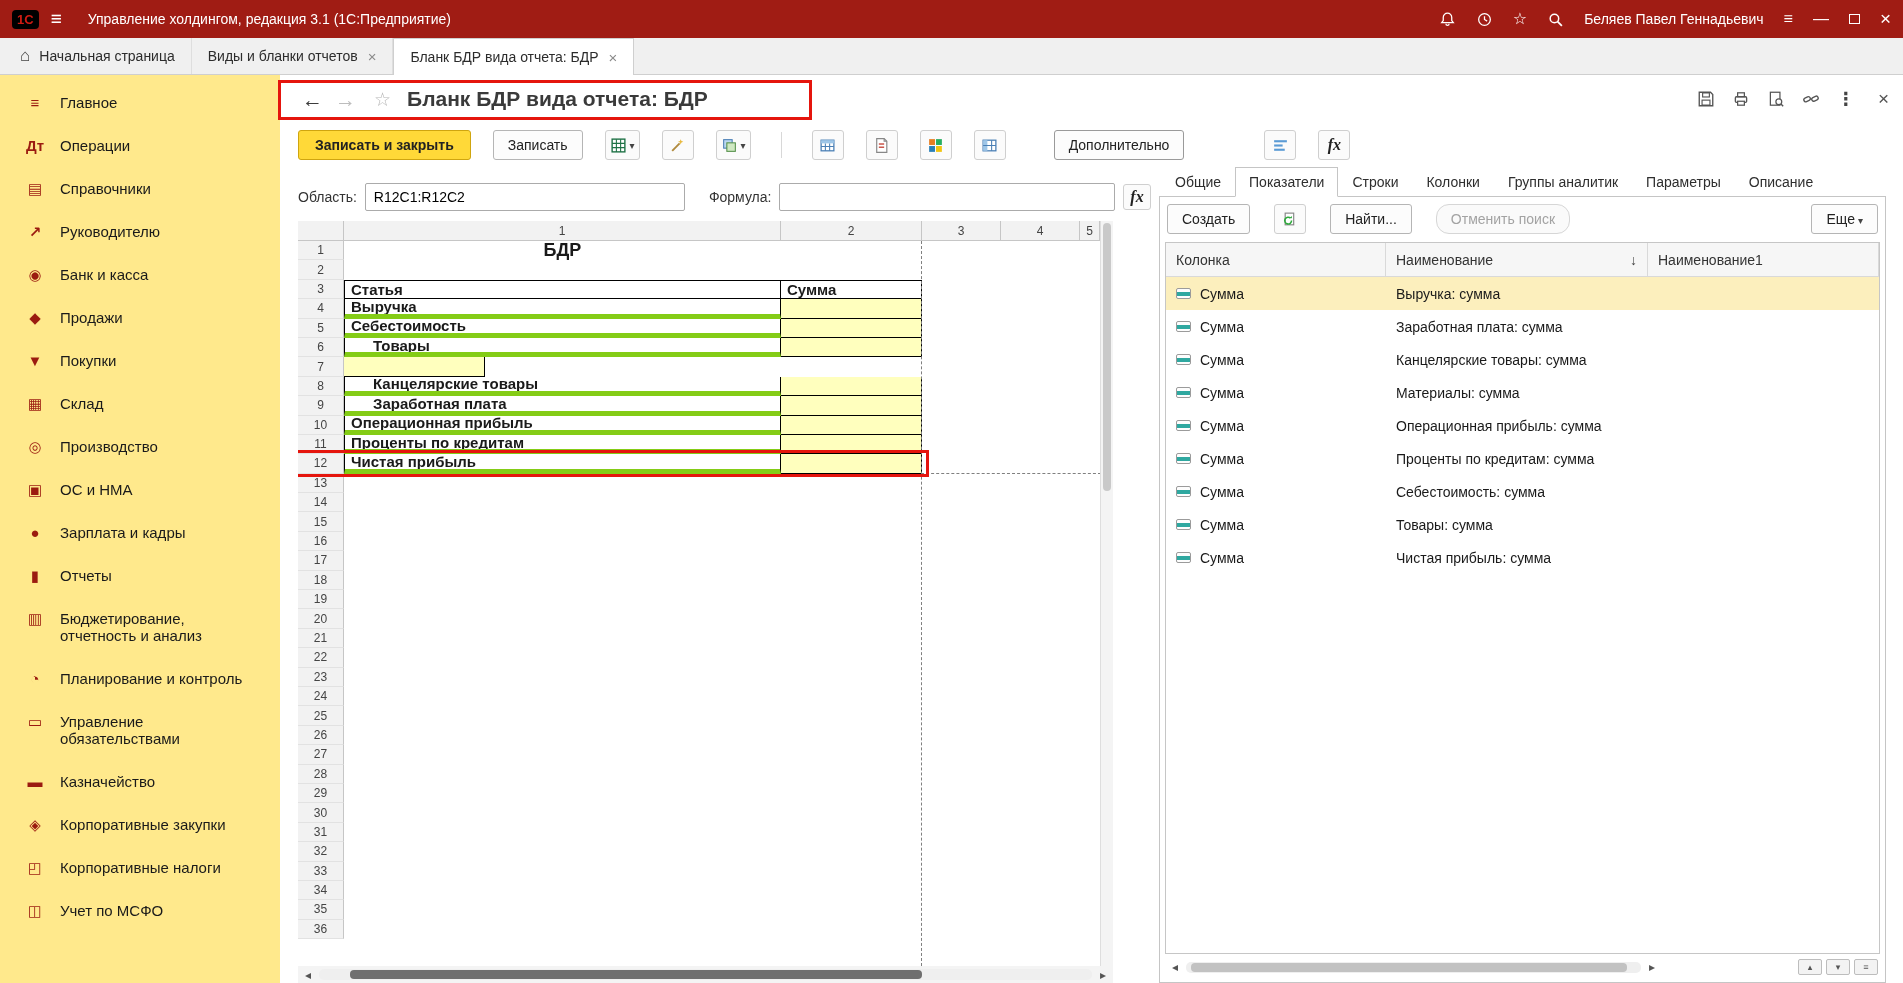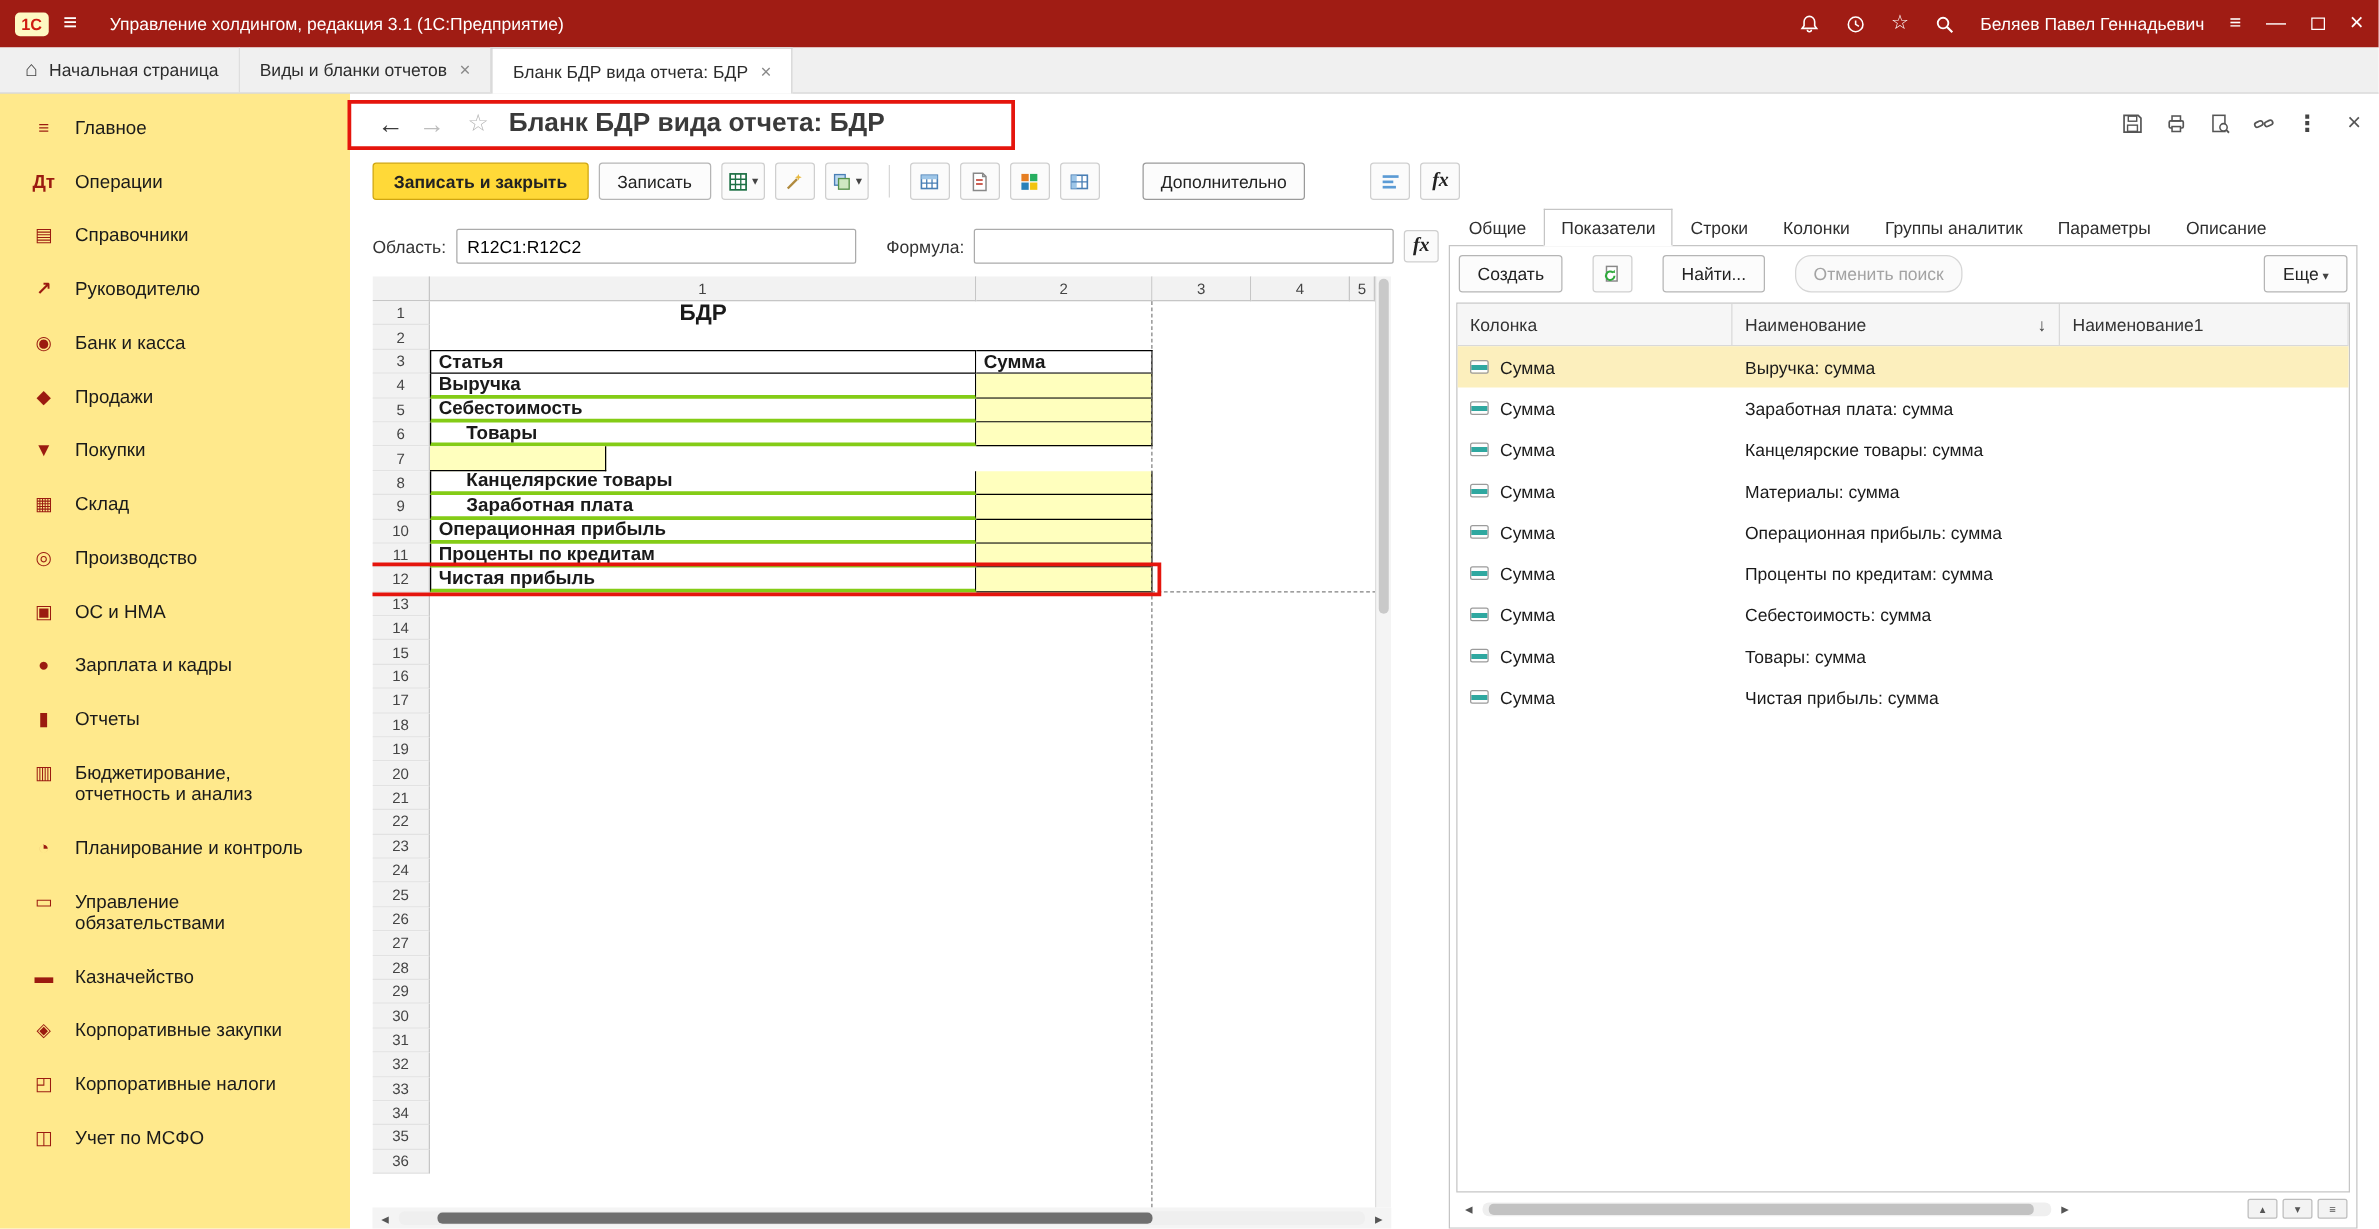--- a/index.html
+++ b/index.html
@@ -2,21 +2,21 @@
 <html><head>
 <meta charset="utf-8">
 <style>
   * { box-sizing: border-box; }
   html,body { margin:0; padding:0; width:1903px; height:983px; overflow:hidden;
     font-family:"Liberation Sans","DejaVu Sans",sans-serif; background:#fff; color:#1a1a1a; }
 
   
   .titlebar { height:38px; background:#a01c14; display:flex; align-items:center; padding:0 12px; }
   .tb-left { display:flex; align-items:center; gap:12px; }
-  .logo { background:#fef9c3; color:#cf1b12; font-weight:800; font-size:13px; border-radius:4px;
+  .logo { background:#000000; color:#cf1b12; font-weight:800; font-size:13px; border-radius:4px;
     padding:3px 5px; line-height:1; }
   .tb-burger { color:#fff; font-size:19px; cursor:pointer; }
   .tb-title { color:#fff; font-size:14px; margin-left:14px; white-space:nowrap; }
   .tb-right { margin-left:auto; display:flex; align-items:center; gap:20px; }
   .tb-ic { display:inline-flex; align-items:center; cursor:pointer; }
   .tb-ic svg { width:17px; height:17px; }
   .tb-glyph { color:#fff; font-size:16px; line-height:1; }
   .tb-user { color:#fff; font-size:14px; white-space:nowrap; }
   .tb-win { color:#fff; font-size:16px; cursor:pointer; display:inline-flex; align-items:center; }
   .tb-close { font-size:19px; }
@@ -52,21 +52,21 @@
   .fh-right { margin-left:auto; display:flex; align-items:center; gap:17px; padding-right:14px; }
   .fh-ic { display:inline-flex; cursor:pointer; }
   .fh-ic svg { width:18px; height:18px; }
   .kebab { font-size:18px; font-weight:bold; color:#444; cursor:pointer; }
   .form-close { font-size:19px; color:#555; cursor:pointer; margin-left:6px; }
 
   .annotation-box { position:absolute; border:3px solid #e5150d; pointer-events:none; z-index:9; }
   .ann-title { left:-2px; top:5px; width:534px; height:40px; }
 
   
-  .form-toolbar { height:44px; display:flex; align-items:center; gap:8px; padding-left:18px; flex:none; }
+  .form-toolbar { height:44px; display:flex; align-items:center; gap:22px; padding-left:18px; flex:none; }
   .btn { height:30px; padding:0 14px; background:#fcfcfc; border:1px solid #b5b5b5; border-radius:3px;
     font-size:14px; color:#222; cursor:pointer; font-family:inherit; white-space:nowrap; }
   .btn.primary { background:#ffd938; border-color:#cfa50f; font-weight:bold; padding:0 16px; }
   .btn.outlined { border-color:#9a9a9a; margin-left:26px; }
   .btn.disabled { color:#a3a3a3; border-color:#d6d6d6; background:#fafafa;border-radius:13px; }
   .ibtn { height:30px; min-width:32px; display:inline-flex; align-items:center; justify-content:center;
     background:#fbfbfb; border:1px solid #cfcfcf; border-radius:3px; cursor:pointer; padding:0 4px; font-family:inherit; }
   .ibtn svg { width:17px; height:17px; }
   .caret { font-size:10px; color:#444; margin-left:3px; }
   .vsep { width:1px; height:26px; background:#d8d8d8; margin:0 8px; }
@@ -96,21 +96,21 @@
     font-size:12px; color:#444; display:flex; align-items:center; justify-content:center; }
   .c1 { width:var(--wc1); } .c2 { width:var(--wc2); } .c3 { width:var(--wc3); }
   .c4 { width:var(--wc4); } .c5 { width:var(--wc5); }
   .gr { display:flex; height:var(--rowh); }
   .rn { width:var(--wnum); background:#f2f2f2; border-right:1px solid #c6c6c6; border-bottom:1px solid #e2e2e2;
     font-size:12px; color:#444; display:flex; align-items:center; justify-content:center; }
   .c { display:flex; align-items:center; padding:0 6px; font-size:15px; overflow:hidden; white-space:nowrap; height:100%; }
   .gr.title .c1 { justify-content:center; font-weight:bold; font-size:18px; }
   .gr.header .c1 { border:1px solid #000; font-weight:bold; }
   .gr.header .c2 { border-top:1px solid #000; border-right:1px solid #000; border-bottom:1px solid #000; font-weight:bold; background:#fff; }
-  .gr.data .c1 { border-left:1px solid #000; border-right:1px solid #000; border-bottom:3px solid #84cc16; }
+  .gr.data .c1 { border-left:1px solid #000; border-right:1px solid #000; border-bottom:5px solid #84cc16; }
   .gr.data .c2 { border-right:1px solid #000; border-bottom:1px solid #000; background:#ffffbe; }
   .gr.bold .c1 { font-weight:bold; }
   .gr.indent .c1 { padding-left:28px; }
   .dash-v { position:absolute; left:623px; top:var(--hdrh); bottom:0; width:0; border-left:1px dashed #808080; pointer-events:none; }
   .dash-h { position:absolute; left:623px; top:252px; width:180px; height:0; border-top:1px dashed #808080; pointer-events:none; }
   .ann-row { left:-4px; top:229px; width:635px; height:27px; }
   .vscroll { position:absolute; right:0; top:0; bottom:0; width:13px; background:#f4f4f4; border-left:1px solid #dedede; }
   .vthumb { position:absolute; left:2px; right:2px; top:2px; height:36%; background:#c9c9c9; border-radius:5px; }
 
   

